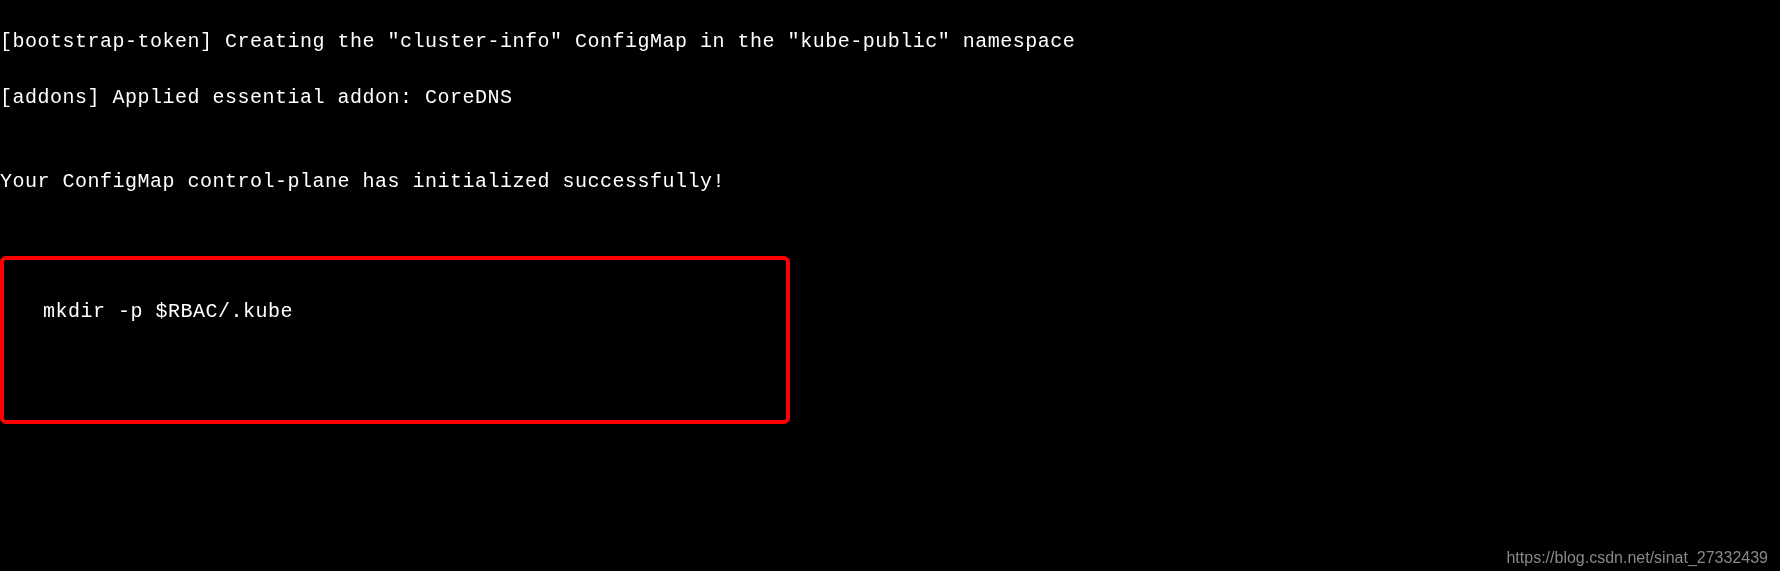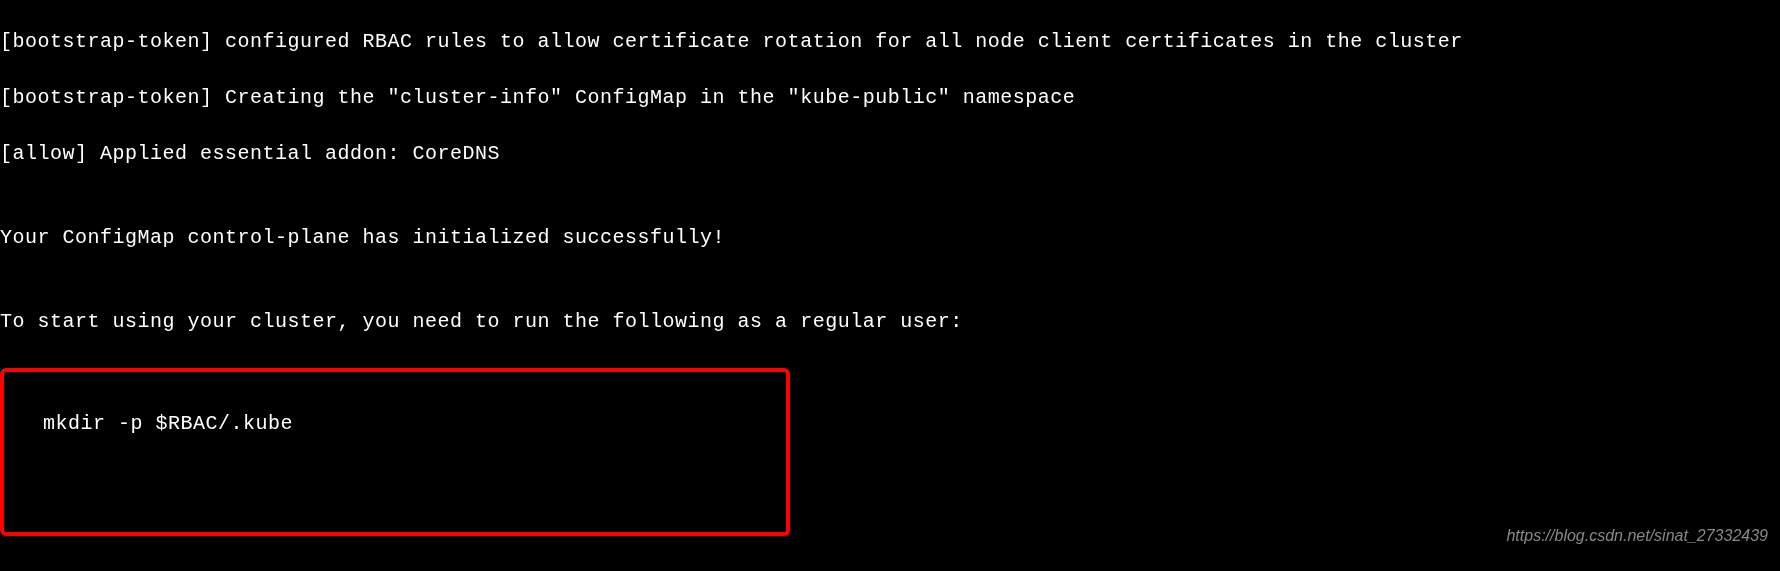--- a/index.html
+++ b/index.html
@@ -29,40 +29,37 @@
     .highlighted-box {
       border: 4px solid #ff0000;
       border-radius: 6px;
       padding: 10px 14px 10px 14px;
       margin: 4px 0 4px 0;
       display: inline-block;
       width: 790px;
     }
     .watermark {
       position: absolute;
-      bottom: 24px;
+      bottom: 2px;
       right: 12px;
       color: #888888;
       font-size: 16px;
       font-family: Arial, sans-serif;
       letter-spacing: 0;
-      font-style: italic;
     }
   </style>
 </head>
 <body>
 
 <div class="terminal">
-<span class="line">[bootstrap-token] configured RBAC rules to allow certificate rotation for all node client certificates in the cluster</span>
 <span class="line">[bootstrap-token] Creating the "cluster-info" ConfigMap in the "kube-public" namespace</span>
-<span class="line">[allow] Applied essential addon: CoreDNS</span>
+<span class="line">[addons] Applied essential addon: CoreDNS</span>
 <span class="line"></span>
 <span class="line">Your ConfigMap control-plane has initialized successfully!</span>
 <span class="line"></span>
-<span class="line">To start using your cluster, you need to run the following as a regular user:</span>
 <div class="highlighted-box">
 <span class="line">  mkdir -p $RBAC/.kube</span>
 
 
 </div>
 
 
 
 <span class="line"></span>
 

